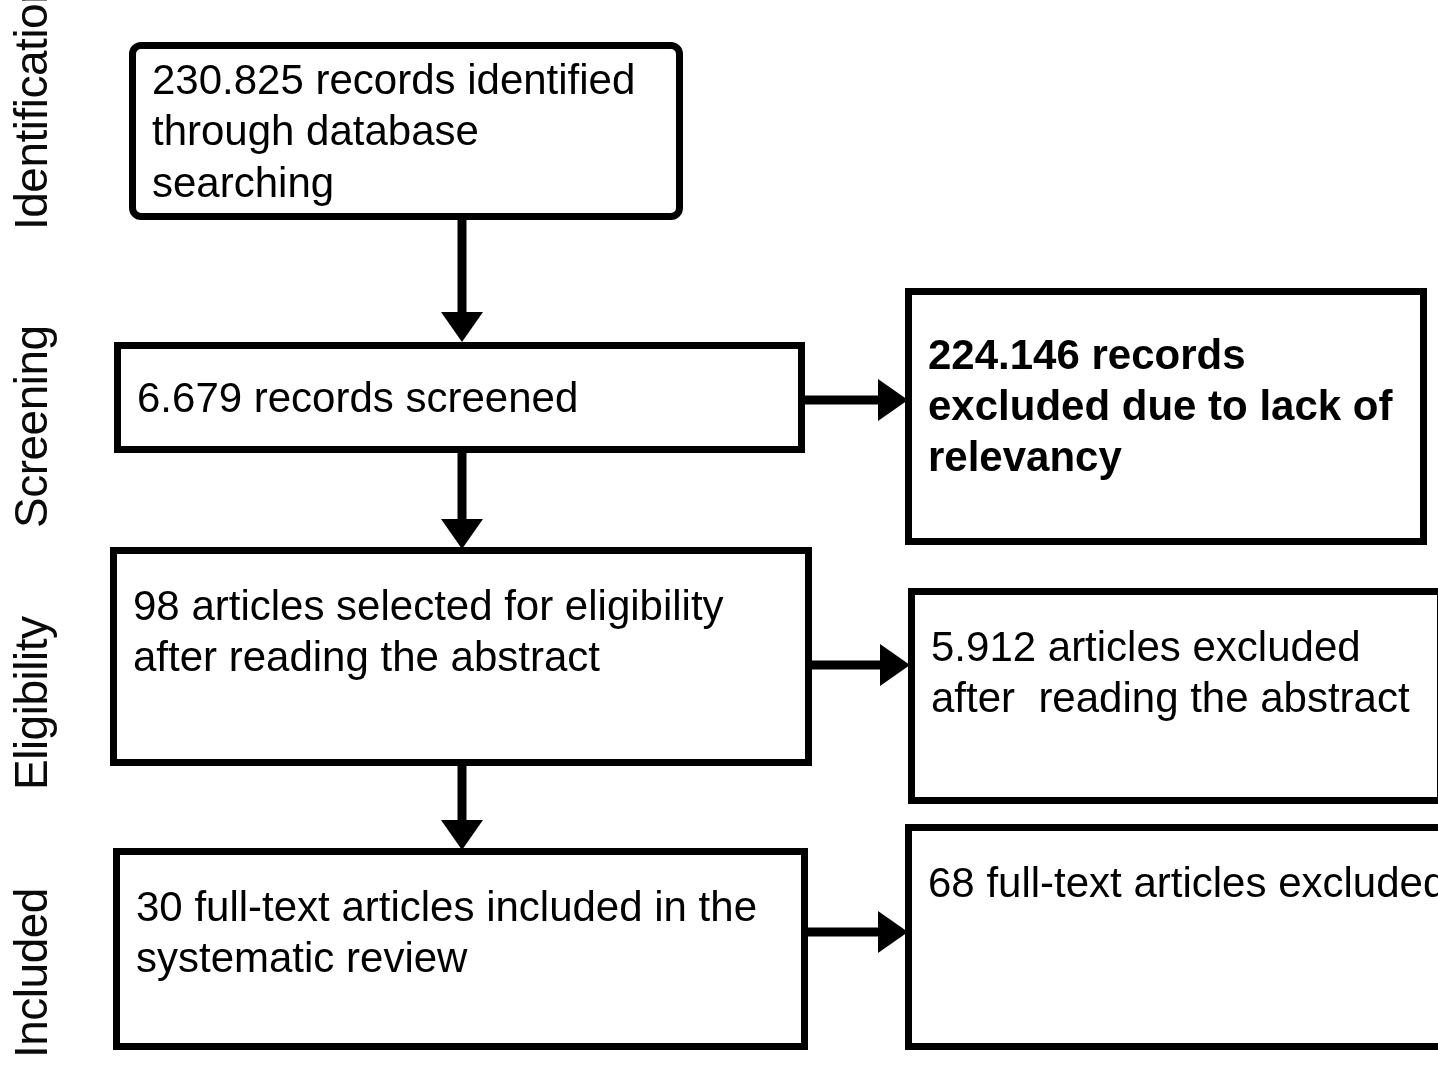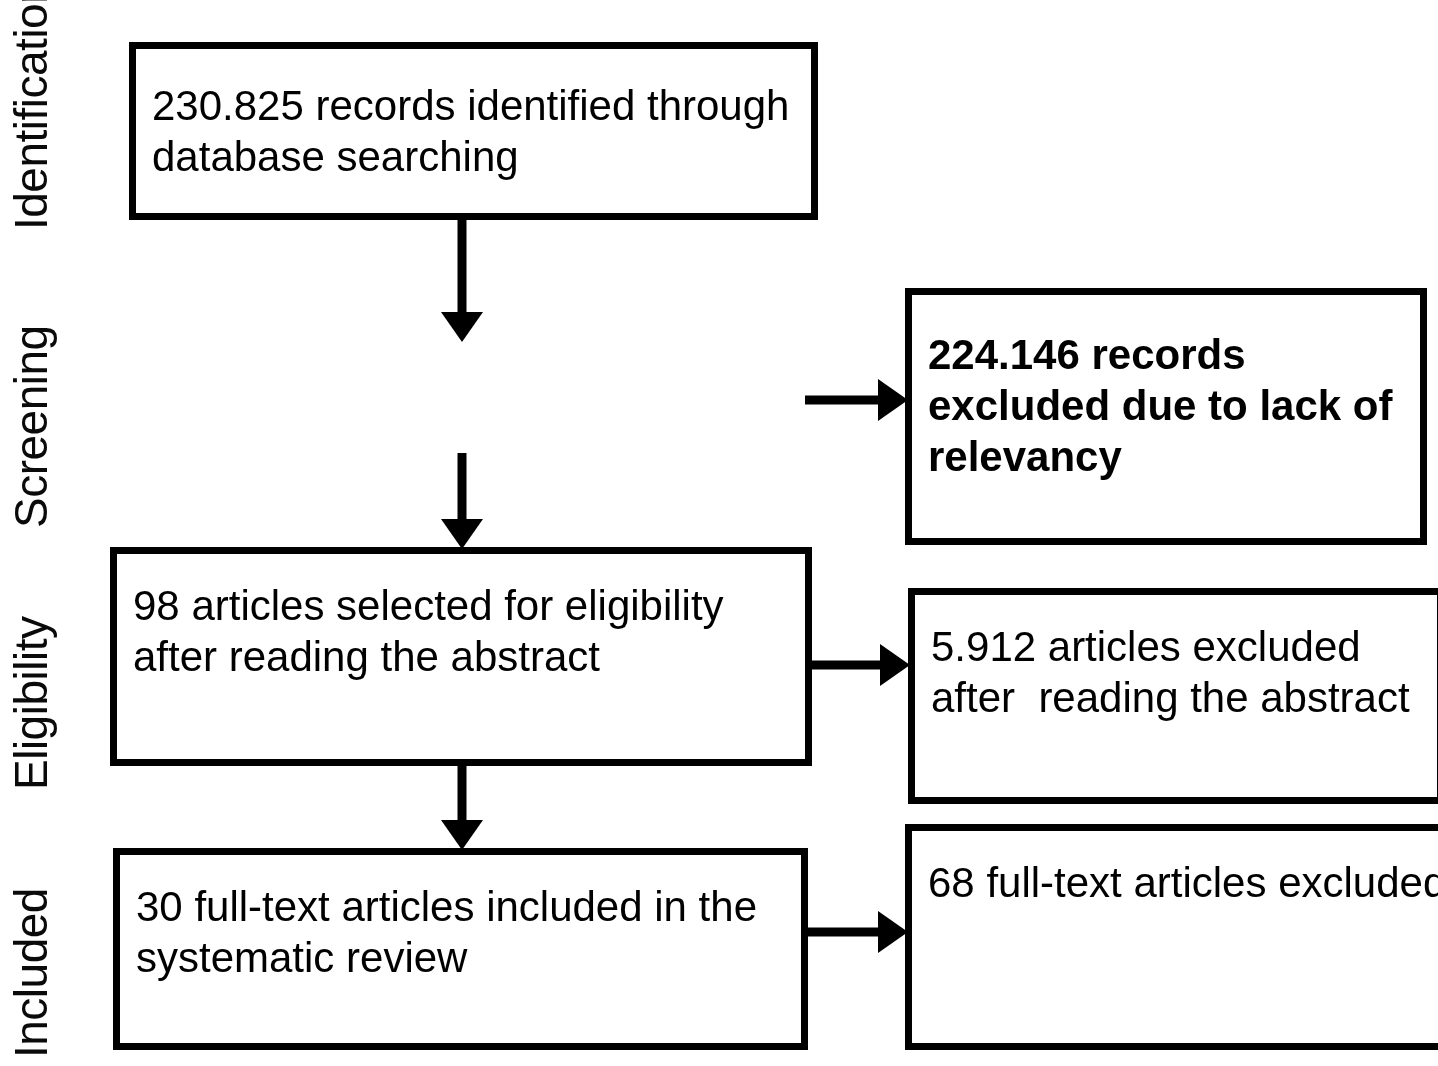--- a/index.html
+++ b/index.html
@@ -105,24 +105,27 @@
 <div id="stage">
 
   <div class="stage-label" style="left: 8px; top: 230px;">Identification</div>
 
   <div class="stage-label" style="left: 8px; top: 528px;">Screening</div>
 
   <div class="stage-label" style="left: 8px; top: 790px;">Eligibility</div>
 
   <div class="stage-label" style="left: 8px; top: 1058px;">Included</div>
 
-  <div class="flow-box middle-align" style="left: 129px; top: 42px; width: 689px; height: 178px;">
+  <div class="flow-box middle-align" style="left: 129px; top: 42px; width: 554px; height: 178px; border-radius: 12px;">
     <div class="box-text">230.825 records identified through database searching</div>
   </div>
 
+  <div class="flow-box middle-align" style="left: 114px; top: 342px; width: 691px; height: 111px;">
+    <div class="box-text">6.679 records screened</div>
+  </div>
 
   <div class="flow-box text-top" style="left: 110px; top: 547px; width: 702px; height: 219px;">
     <div class="box-text">98 articles selected for eligibility after reading the abstract</div>
   </div>
 
   <div class="flow-box text-top" style="left: 113px; top: 848px; width: 695px; height: 202px;">
     <div class="box-text">30 full-text articles included in the systematic review</div>
   </div>
 
   <div class="flow-box text-top" style="left: 905px; top: 288px; width: 522px; height: 257px;">

